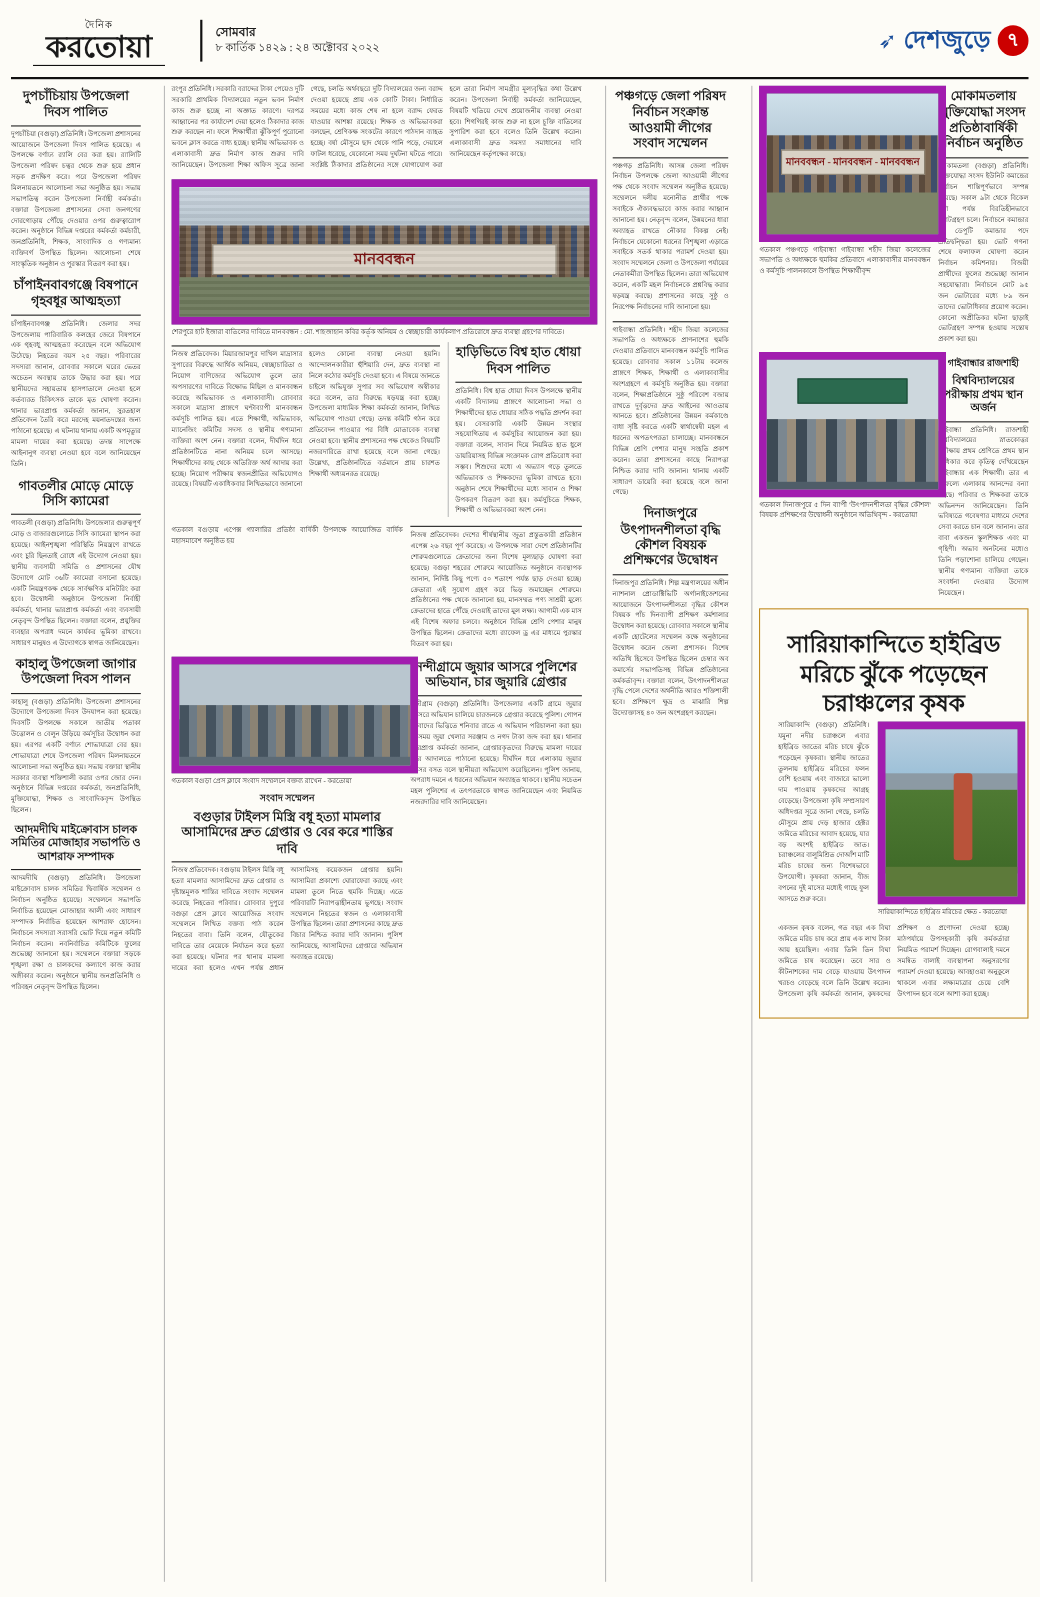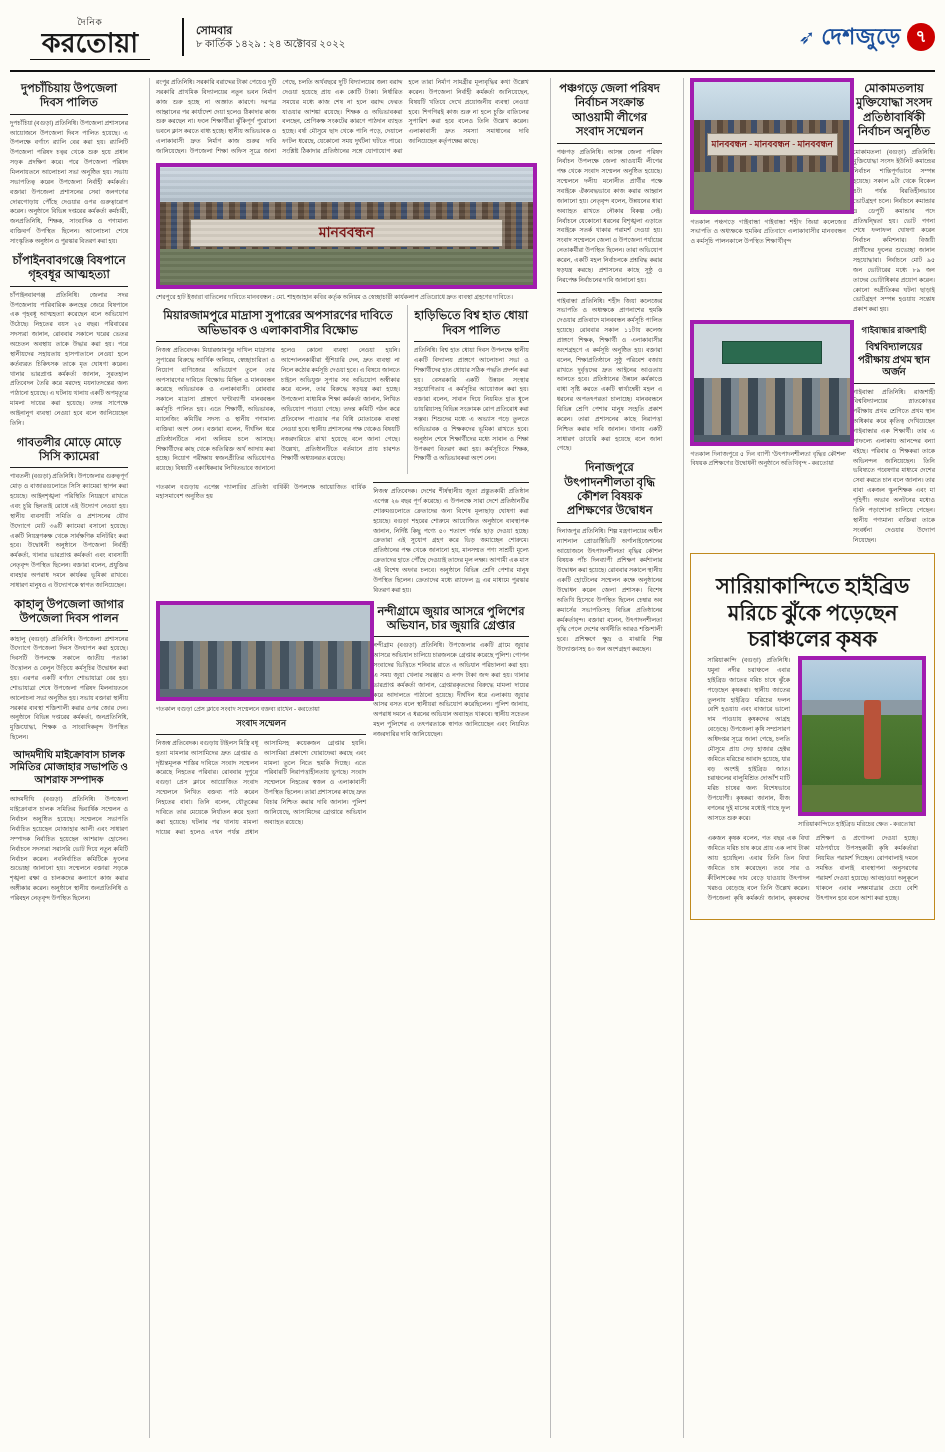--- a/index.html
+++ b/index.html
@@ -73,21 +73,21 @@
     hyphens:auto;word-break:break-word;
   }
   .body.two{column-count:2;column-gap:6px;}
   .body.three{column-count:3;column-gap:6px;}
   .cap{
     font-size:6.2px;line-height:1.5;text-align:justify;margin:3px 0 4px 0;
     color:#333;
   }
   .photo{
     width:100%;background:#8c9aa4;position:relative;overflow:hidden;
-    border:4px solid #a21caf;
+    border:7px solid #a21caf;
   }
   .photo .sky{position:absolute;left:0;right:0;top:0;height:38%;background:linear-gradient(#cfd9e2,#aebcc7);}
   .photo .ground{position:absolute;left:0;right:0;bottom:0;height:30%;background:#6f7a5d;}
   .photo .crowd{position:absolute;left:0;right:0;bottom:24%;height:46%;
     background:repeating-linear-gradient(90deg,#5b4a3c 0 6px,#7a6550 6px 11px,#3f4f6b 11px 17px,#8a7a6a 17px 23px);}
   .banner{
     position:absolute;left:8%;right:8%;top:44%;height:22%;
     background:#d9d2c6;border:1px solid #8a8070;
     display:flex;align-items:center;justify-content:center;
     color:#7a1111;font-weight:bold;
@@ -182,21 +182,20 @@
             <div class="crowd"></div>
             <div class="ground"></div>
           <div class="banner" style="font-size:14px;">মানববন্ধন</div>
           <div class="bandgrey"></div>
         </div>
         <div class="cap">শেরপুরে হাট ইজারা বাতিলের দাবিতে মানববন্ধন : মো. শাহজাহান কবির কর্তৃক অনিয়ম ও স্বেচ্ছাচারী কার্যকলাপ প্রতিরোধে দ্রুত ব্যবস্থা গ্রহণের দাবিতে।</div>
       </div>
 
       <div style="display:grid;grid-template-columns:2fr 1fr;column-gap:7px;margin-top:2px;">
         <div>
-          <div class="hl s">মিয়ারজামপুরে মাদ্রাসা সুপারের অপসারণের দাবিতে অভিভাবক ও এলাকাবাসীর বিক্ষোভ</div>
           <div class="rulebar"></div>
           <div class="body two">নিজস্ব প্রতিবেদক। মিয়ারজামপুর দাখিল মাদ্রাসার সুপারের বিরুদ্ধে আর্থিক অনিয়ম, স্বেচ্ছাচারিতা ও নিয়োগ বাণিজ্যের অভিযোগ তুলে তার অপসারণের দাবিতে বিক্ষোভ মিছিল ও মানববন্ধন করেছে অভিভাবক ও এলাকাবাসী। রোববার সকালে মাদ্রাসা প্রাঙ্গণে ঘণ্টাব্যাপী মানববন্ধন কর্মসূচি পালিত হয়। এতে শিক্ষার্থী, অভিভাবক, ম্যানেজিং কমিটির সদস্য ও স্থানীয় গণ্যমান্য ব্যক্তিরা অংশ নেন। বক্তারা বলেন, দীর্ঘদিন ধরে প্রতিষ্ঠানটিতে নানা অনিয়ম চলে আসছে। শিক্ষার্থীদের কাছ থেকে অতিরিক্ত অর্থ আদায় করা হচ্ছে। নিয়োগ পরীক্ষায় স্বজনপ্রীতির অভিযোগও রয়েছে। বিষয়টি একাধিকবার লিখিতভাবে জানানো হলেও কোনো ব্যবস্থা নেওয়া হয়নি। আন্দোলনকারীরা হুঁশিয়ারি দেন, দ্রুত ব্যবস্থা না নিলে কঠোর কর্মসূচি দেওয়া হবে। এ বিষয়ে জানতে চাইলে অভিযুক্ত সুপার সব অভিযোগ অস্বীকার করে বলেন, তার বিরুদ্ধে ষড়যন্ত্র করা হচ্ছে। উপজেলা মাধ্যমিক শিক্ষা কর্মকর্তা জানান, লিখিত অভিযোগ পাওয়া গেছে। তদন্ত কমিটি গঠন করে প্রতিবেদন পাওয়ার পর বিধি মোতাবেক ব্যবস্থা নেওয়া হবে। স্থানীয় প্রশাসনের পক্ষ থেকেও বিষয়টি নজরদারিতে রাখা হয়েছে বলে জানা গেছে। উল্লেখ্য, প্রতিষ্ঠানটিতে বর্তমানে প্রায় চারশত শিক্ষার্থী অধ্যয়নরত রয়েছে।</div>
         </div>
         <div class="colrule">
           <div class="hl s">হাড়িভিতে বিশ্ব হাত ধোয়া দিবস পালিত</div>
           <div class="rulebar"></div>
           <div class="body">প্রতিনিধি। বিশ্ব হাত ধোয়া দিবস উপলক্ষে স্থানীয় একটি বিদ্যালয় প্রাঙ্গণে আলোচনা সভা ও শিক্ষার্থীদের হাত ধোয়ার সঠিক পদ্ধতি প্রদর্শন করা হয়। বেসরকারি একটি উন্নয়ন সংস্থার সহযোগিতায় এ কর্মসূচির আয়োজন করা হয়। বক্তারা বলেন, সাবান দিয়ে নিয়মিত হাত ধুলে ডায়রিয়াসহ বিভিন্ন সংক্রামক রোগ প্রতিরোধ করা সম্ভব। শিশুদের মধ্যে এ অভ্যাস গড়ে তুলতে অভিভাবক ও শিক্ষকদের ভূমিকা রাখতে হবে। অনুষ্ঠান শেষে শিক্ষার্থীদের মধ্যে সাবান ও শিক্ষা উপকরণ বিতরণ করা হয়। কর্মসূচিতে শিক্ষক, শিক্ষার্থী ও অভিভাবকরা অংশ নেন।</div>
         </div>
       </div>
 
@@ -212,20 +211,21 @@
 
       <div style="display:grid;grid-template-columns:1.35fr 1fr;column-gap:7px;margin-top:5px;">
         <div>
           <div class="photo indoor" style="height:92px;">
             <div class="sky"></div>
               <div class="ground"></div>
             <div class="crowd" style="bottom:8%;height:52%;background:repeating-linear-gradient(90deg,#45535f 0 9px,#6d7b86 9px 16px,#8b8374 16px 24px)"></div>
           </div>
           <div class="cap">গতকাল বগুড়া প্রেস ক্লাবে সংবাদ সম্মেলনে বক্তব্য রাখেন - করতোয়া</div>
           <div class="sechead">সংবাদ সম্মেলন</div>
+          <div class="hl s">বগুড়ার টাইলস মিস্ত্রি বধূ হত্যা মামলার আসামিদের দ্রুত গ্রেপ্তার ও বের করে শাস্তির দাবি</div>
           <div class="rulebar"></div>
           <div class="body two">নিজস্ব প্রতিবেদক। বগুড়ায় টাইলস মিস্ত্রি বধূ হত্যা মামলার আসামিদের দ্রুত গ্রেপ্তার ও দৃষ্টান্তমূলক শাস্তির দাবিতে সংবাদ সম্মেলন করেছে নিহতের পরিবার। রোববার দুপুরে বগুড়া প্রেস ক্লাবে আয়োজিত সংবাদ সম্মেলনে লিখিত বক্তব্য পাঠ করেন নিহতের বাবা। তিনি বলেন, যৌতুকের দাবিতে তার মেয়েকে নির্যাতন করে হত্যা করা হয়েছে। ঘটনার পর থানায় মামলা দায়ের করা হলেও এখন পর্যন্ত প্রধান আসামিসহ কয়েকজন গ্রেপ্তার হয়নি। আসামিরা প্রকাশ্যে ঘোরাফেরা করছে এবং মামলা তুলে নিতে হুমকি দিচ্ছে। এতে পরিবারটি নিরাপত্তাহীনতায় ভুগছে। সংবাদ সম্মেলনে নিহতের স্বজন ও এলাকাবাসী উপস্থিত ছিলেন। তারা প্রশাসনের কাছে দ্রুত বিচার নিশ্চিত করার দাবি জানান। পুলিশ জানিয়েছে, আসামিদের গ্রেপ্তারে অভিযান অব্যাহত রয়েছে।</div>
         </div>
         <div>
           <div class="hl s">নন্দীগ্রামে জুয়ার আসরে পুলিশের অভিযান, চার জুয়ারি গ্রেপ্তার</div>
           <div class="rulebar"></div>
           <div class="body">নন্দীগ্রাম (বগুড়া) প্রতিনিধি। উপজেলার একটি গ্রামে জুয়ার আসরে অভিযান চালিয়ে চারজনকে গ্রেপ্তার করেছে পুলিশ। গোপন সংবাদের ভিত্তিতে শনিবার রাতে এ অভিযান পরিচালনা করা হয়। এ সময় জুয়া খেলার সরঞ্জাম ও নগদ টাকা জব্দ করা হয়। থানার ভারপ্রাপ্ত কর্মকর্তা জানান, গ্রেপ্তারকৃতদের বিরুদ্ধে মামলা দায়ের করে আদালতে পাঠানো হয়েছে। দীর্ঘদিন ধরে এলাকায় জুয়ার আসর বসত বলে স্থানীয়রা অভিযোগ করেছিলেন। পুলিশ জানায়, অপরাধ দমনে এ ধরনের অভিযান অব্যাহত থাকবে। স্থানীয় সচেতন মহল পুলিশের এ তৎপরতাকে স্বাগত জানিয়েছেন এবং নিয়মিত নজরদারির দাবি জানিয়েছেন।</div>
         </div>
       </div>
     </div>

